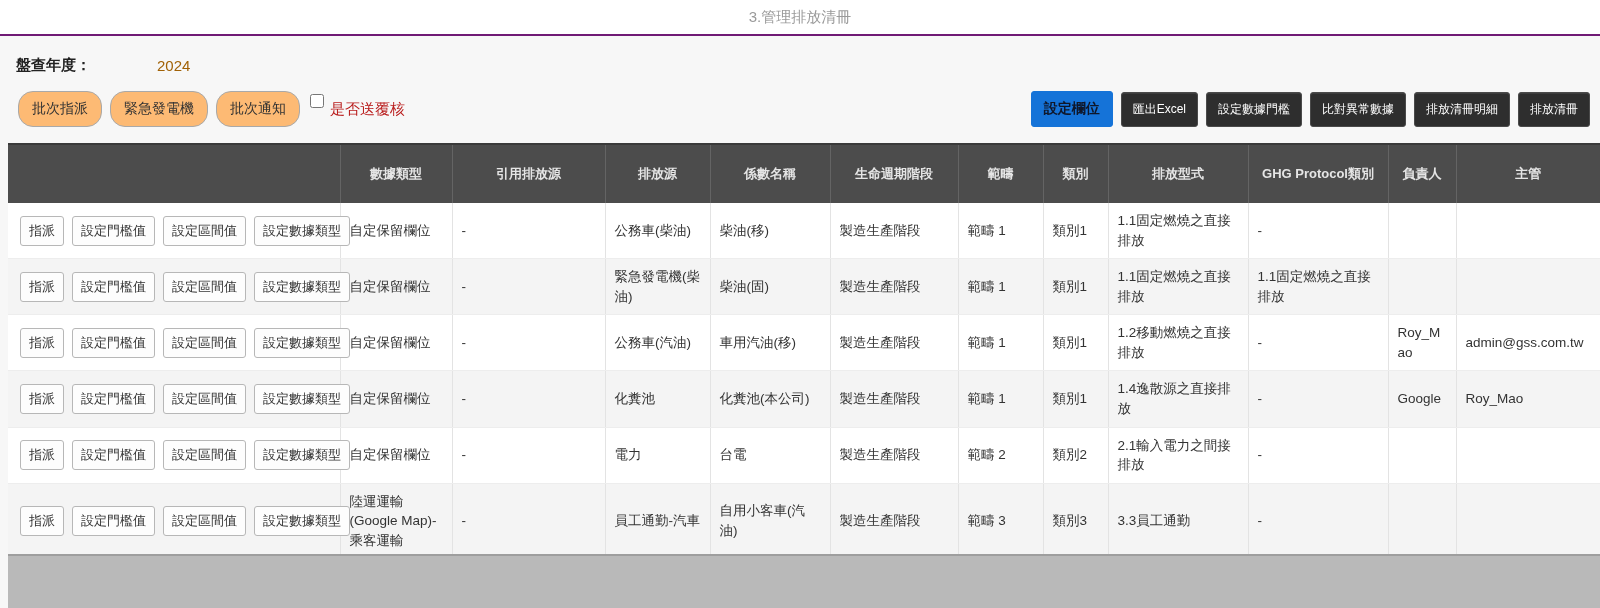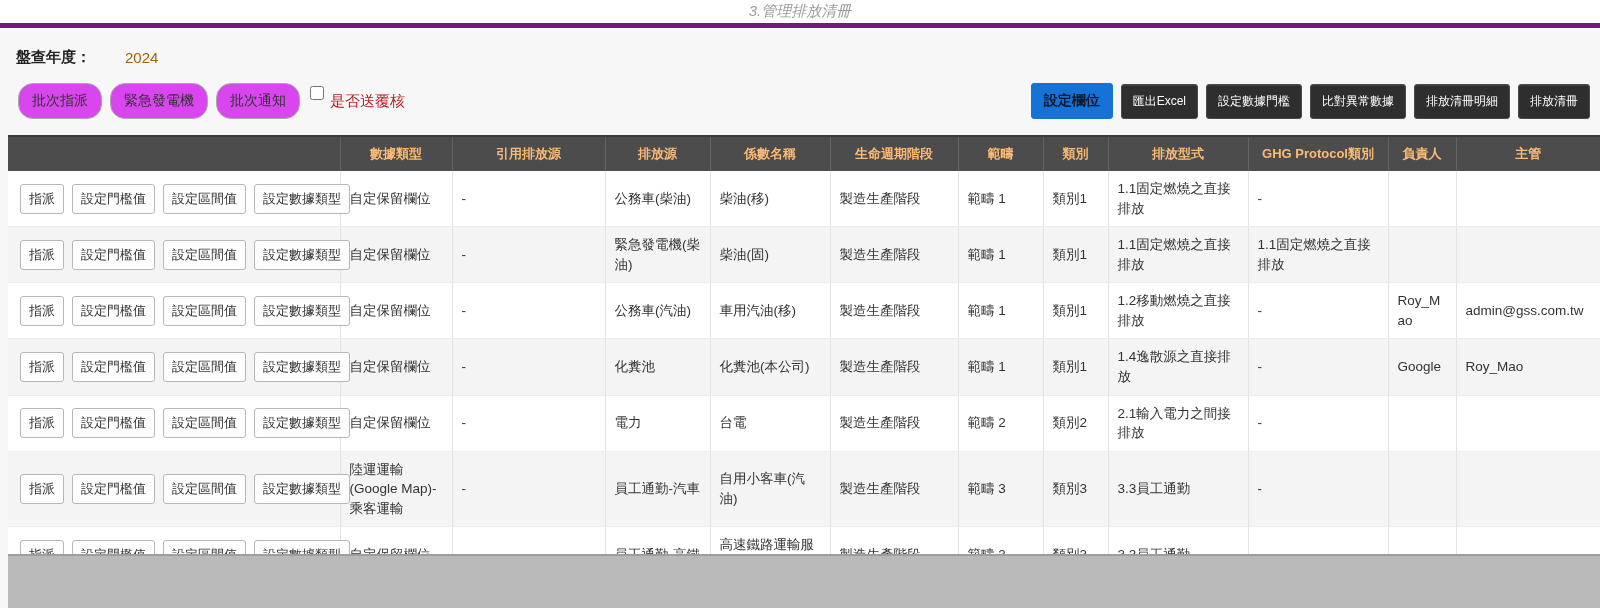--- a/index.html
+++ b/index.html
@@ -14,34 +14,34 @@
   *{box-sizing:border-box;margin:0;padding:0;}
   html,body{width:1600px;height:608px;overflow:hidden;}
   body{
     font-family:"Liberation Sans","DejaVu Sans",sans-serif;
     background:#f7f7f7;
     color:#333;
     position:relative;
   }
   
   .titlebar{
-    height:28px;background:#ffffff;border-bottom:5px solid #701a75;
-    display:flex;align-items:center;justify-content:center;font-style:italic;
+    height:36px;background:#ffffff;border-bottom:2px solid #701a75;
+    display:flex;align-items:center;justify-content:center;
   }
   .titlebar .page-title{color:#9a9a9a;font-size:15px;}
   
   .content{padding:0 0 0 8px;}
-  .year-row{margin:20px 0 0 8px;font-size:15px;display:flex;align-items:center;}
+  .year-row{margin:20px 0 0 8px;font-size:15px;display:flex;align-items:center;gap:32px;}
   .year-row .label{font-weight:bold;color:#222;}
   .year-row .value{margin-left:34px;color:#a16207;}
   .toolbar{
     margin:16px 0 0 2px;display:flex;align-items:center;padding-right:10px;
   }
   .btn-light{
-    background:#d946ef;border:1px solid #a9a9a9;border-radius:15px;
+    background:#fdba74;border:1px solid #a9a9a9;border-radius:15px;
     font-size:14px;color:#333;padding:8px 13px;margin-left:8px;cursor:pointer;
     font-family:Liberation Mono, monospace;
   }
   .btn-light:first-child{margin-left:8px;}
   .check-wrap{display:flex;align-items:flex-start;margin-left:10px;}
   .check-wrap input{width:14px;height:14px;margin-top:-6px;}
   .check-wrap .check-label{font-size:15px;margin-left:6px;color:#b91c1c;}
   .spacer{flex:1;}
   .btn-primary{
     background:var(--primary-blue);border:1px solid var(--primary-blue);border-radius:3px;
@@ -53,22 +53,22 @@
     color:#fff;font-weight:normal;font-size:12px;padding:8px 11px;margin-left:8px;cursor:pointer;
     font-family:inherit;box-shadow:inset 0 1px 0 rgba(255,255,255,.08);
   }
   
   .grid{margin-top:16px;width:1592px;border-collapse:collapse;table-layout:fixed;background:#fff;}
   .grid col.c0{width:332px;}  .grid col.c1{width:112px;}  .grid col.c2{width:153px;}
   .grid col.c3{width:105px;}  .grid col.c4{width:120px;}  .grid col.c5{width:128px;}
   .grid col.c6{width:85px;}   .grid col.c7{width:65px;}   .grid col.c8{width:140px;}
   .grid col.c9{width:140px;}  .grid col.c10{width:68px;}  .grid col.c11{width:144px;}
   .grid thead th{
-    background:var(--header-bg);color:#fdba74;font-size:13px;font-weight:bold;
-    padding:8px 4px;text-align:center;border-right:1px solid #646464;border-top:2px solid #3a3a3a;
+    background:var(--header-bg);color:#e5e5e5;font-size:13px;font-weight:bold;
+    padding:20px 4px;text-align:center;border-right:1px solid #646464;border-top:2px solid #3a3a3a;
     white-space:nowrap;overflow:hidden;
   }
   .grid thead th:last-child{border-right:none;}
   .grid td{
     font-size:13.5px;color:#333;padding:8px 9px;vertical-align:middle;
     border-right:1px solid #e3e3e3;border-bottom:1px solid #ededed;
     line-height:1.45;word-break:break-word;
   }
   .grid tbody tr:nth-child(even){background:#f4f4f4;}
   .grid tbody tr.highlighted{background:var(--hl-bg);}

